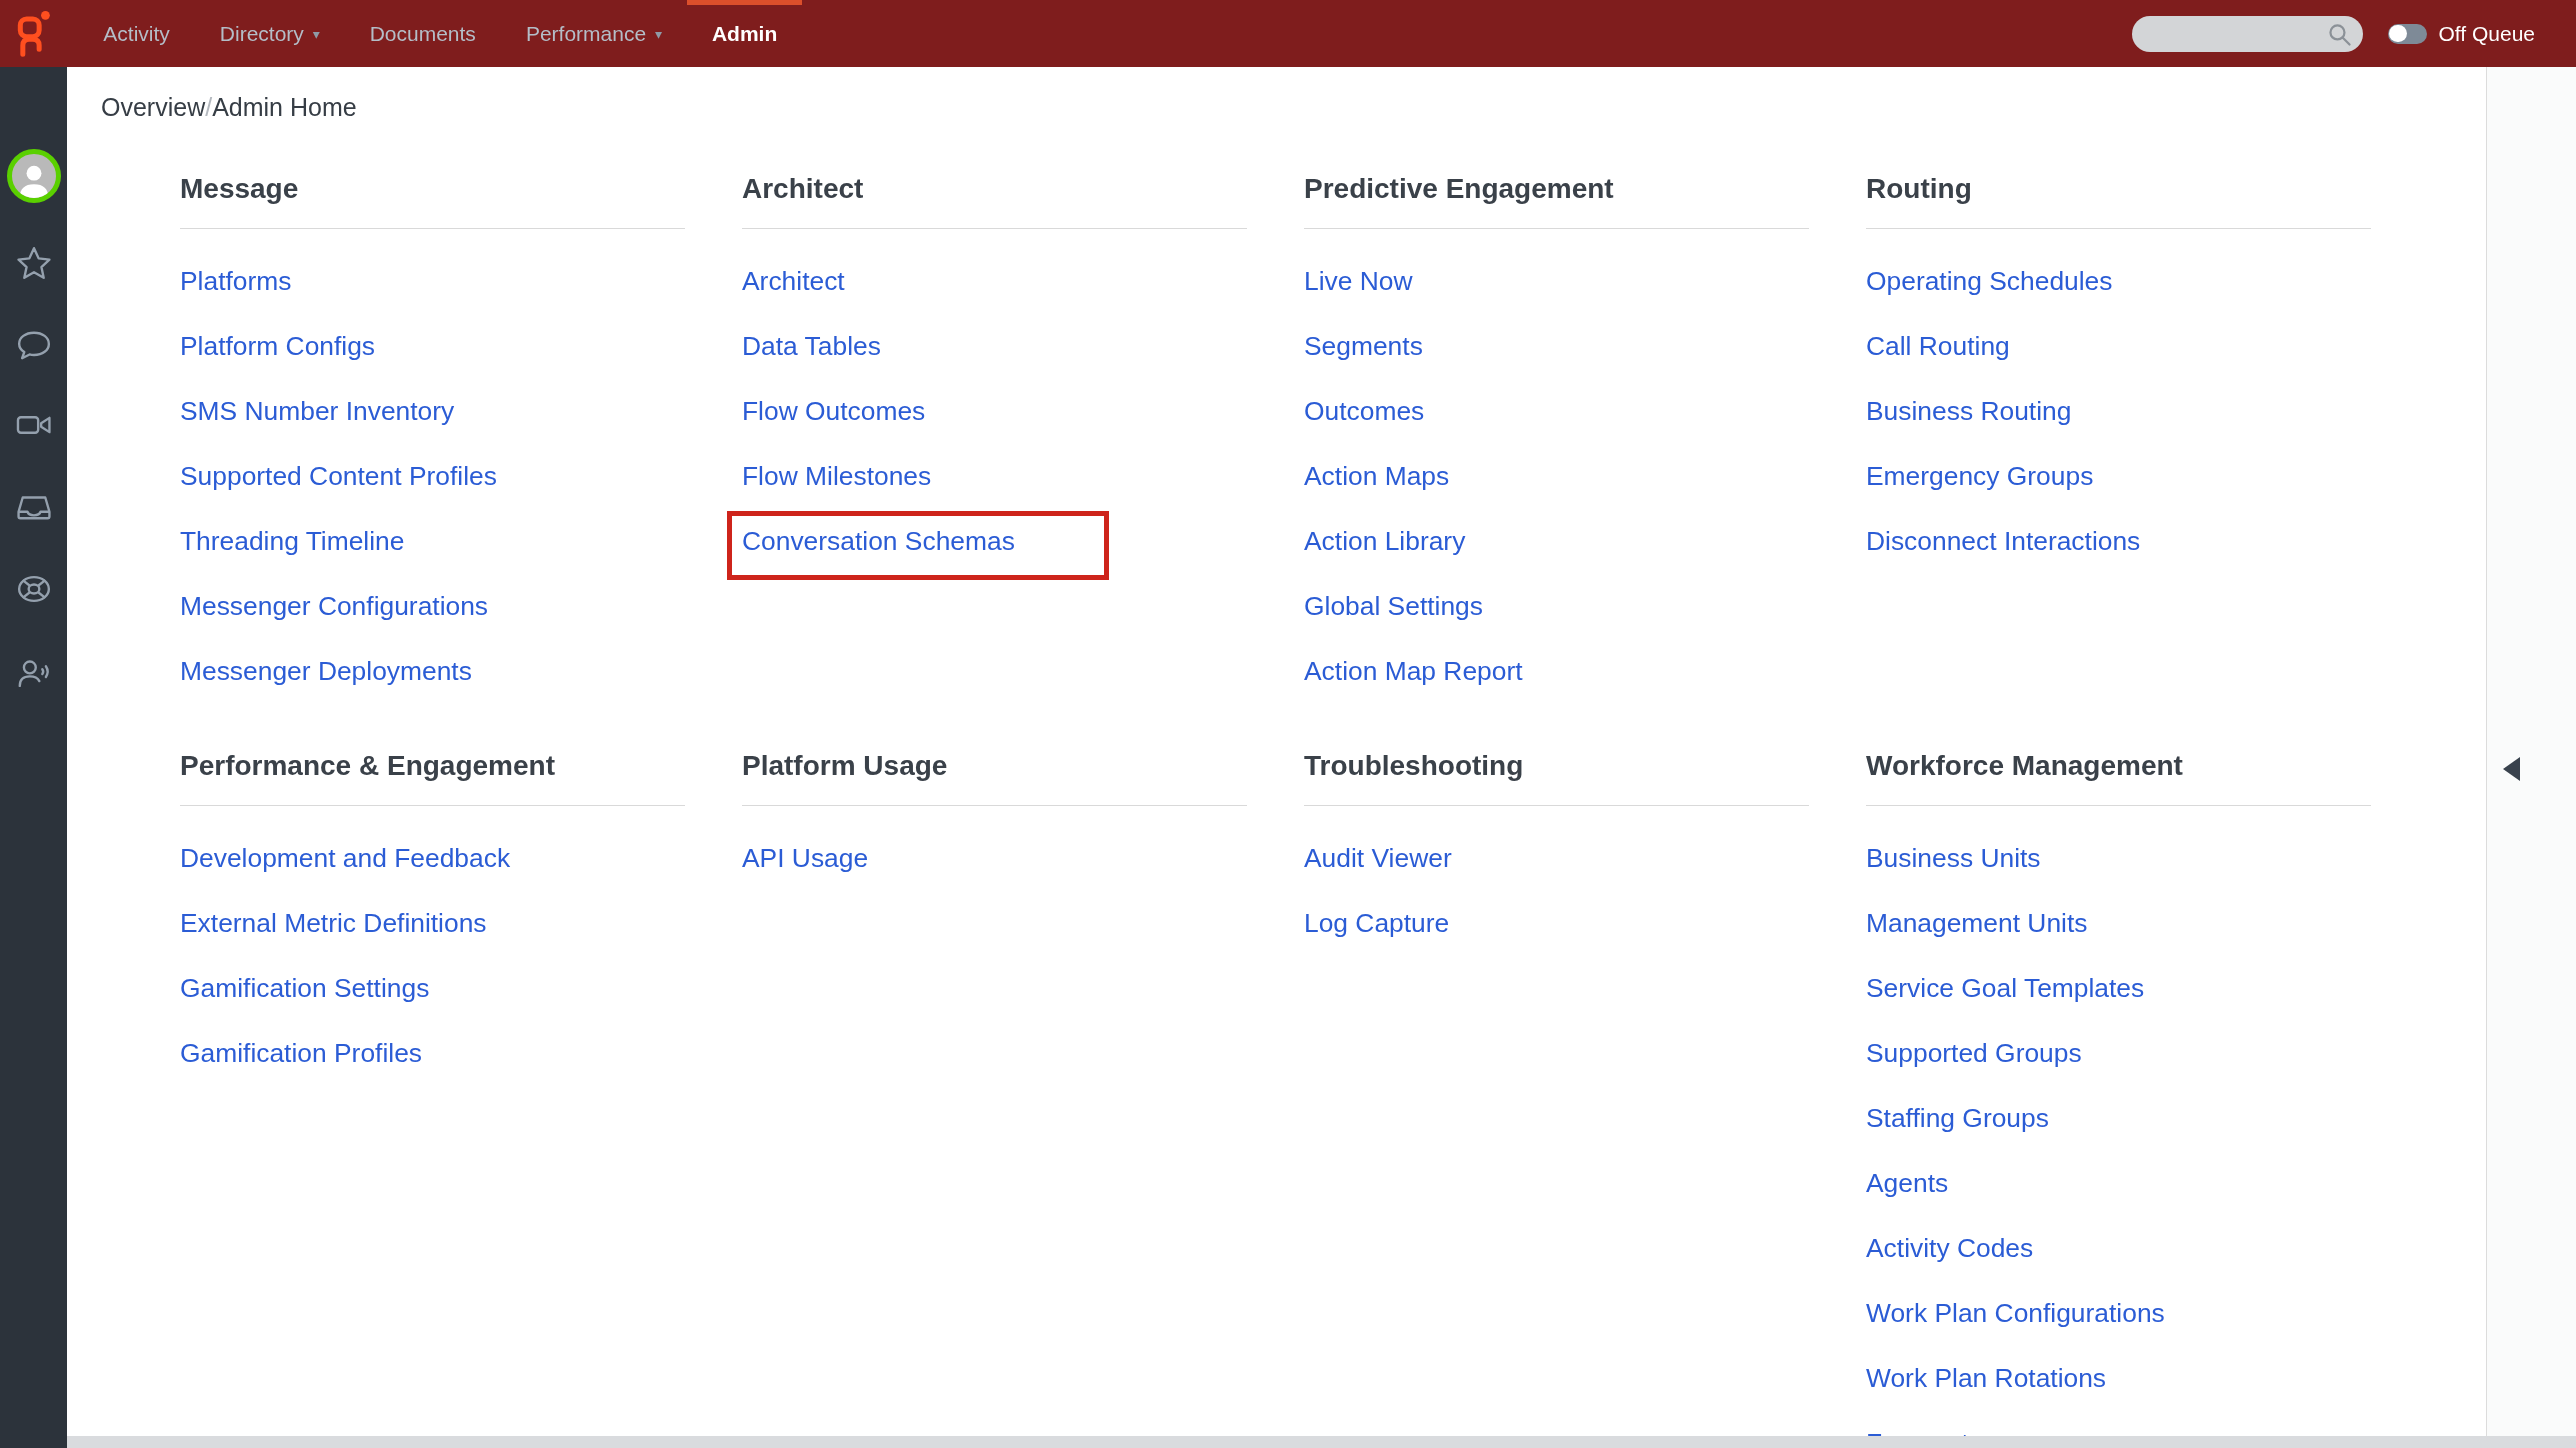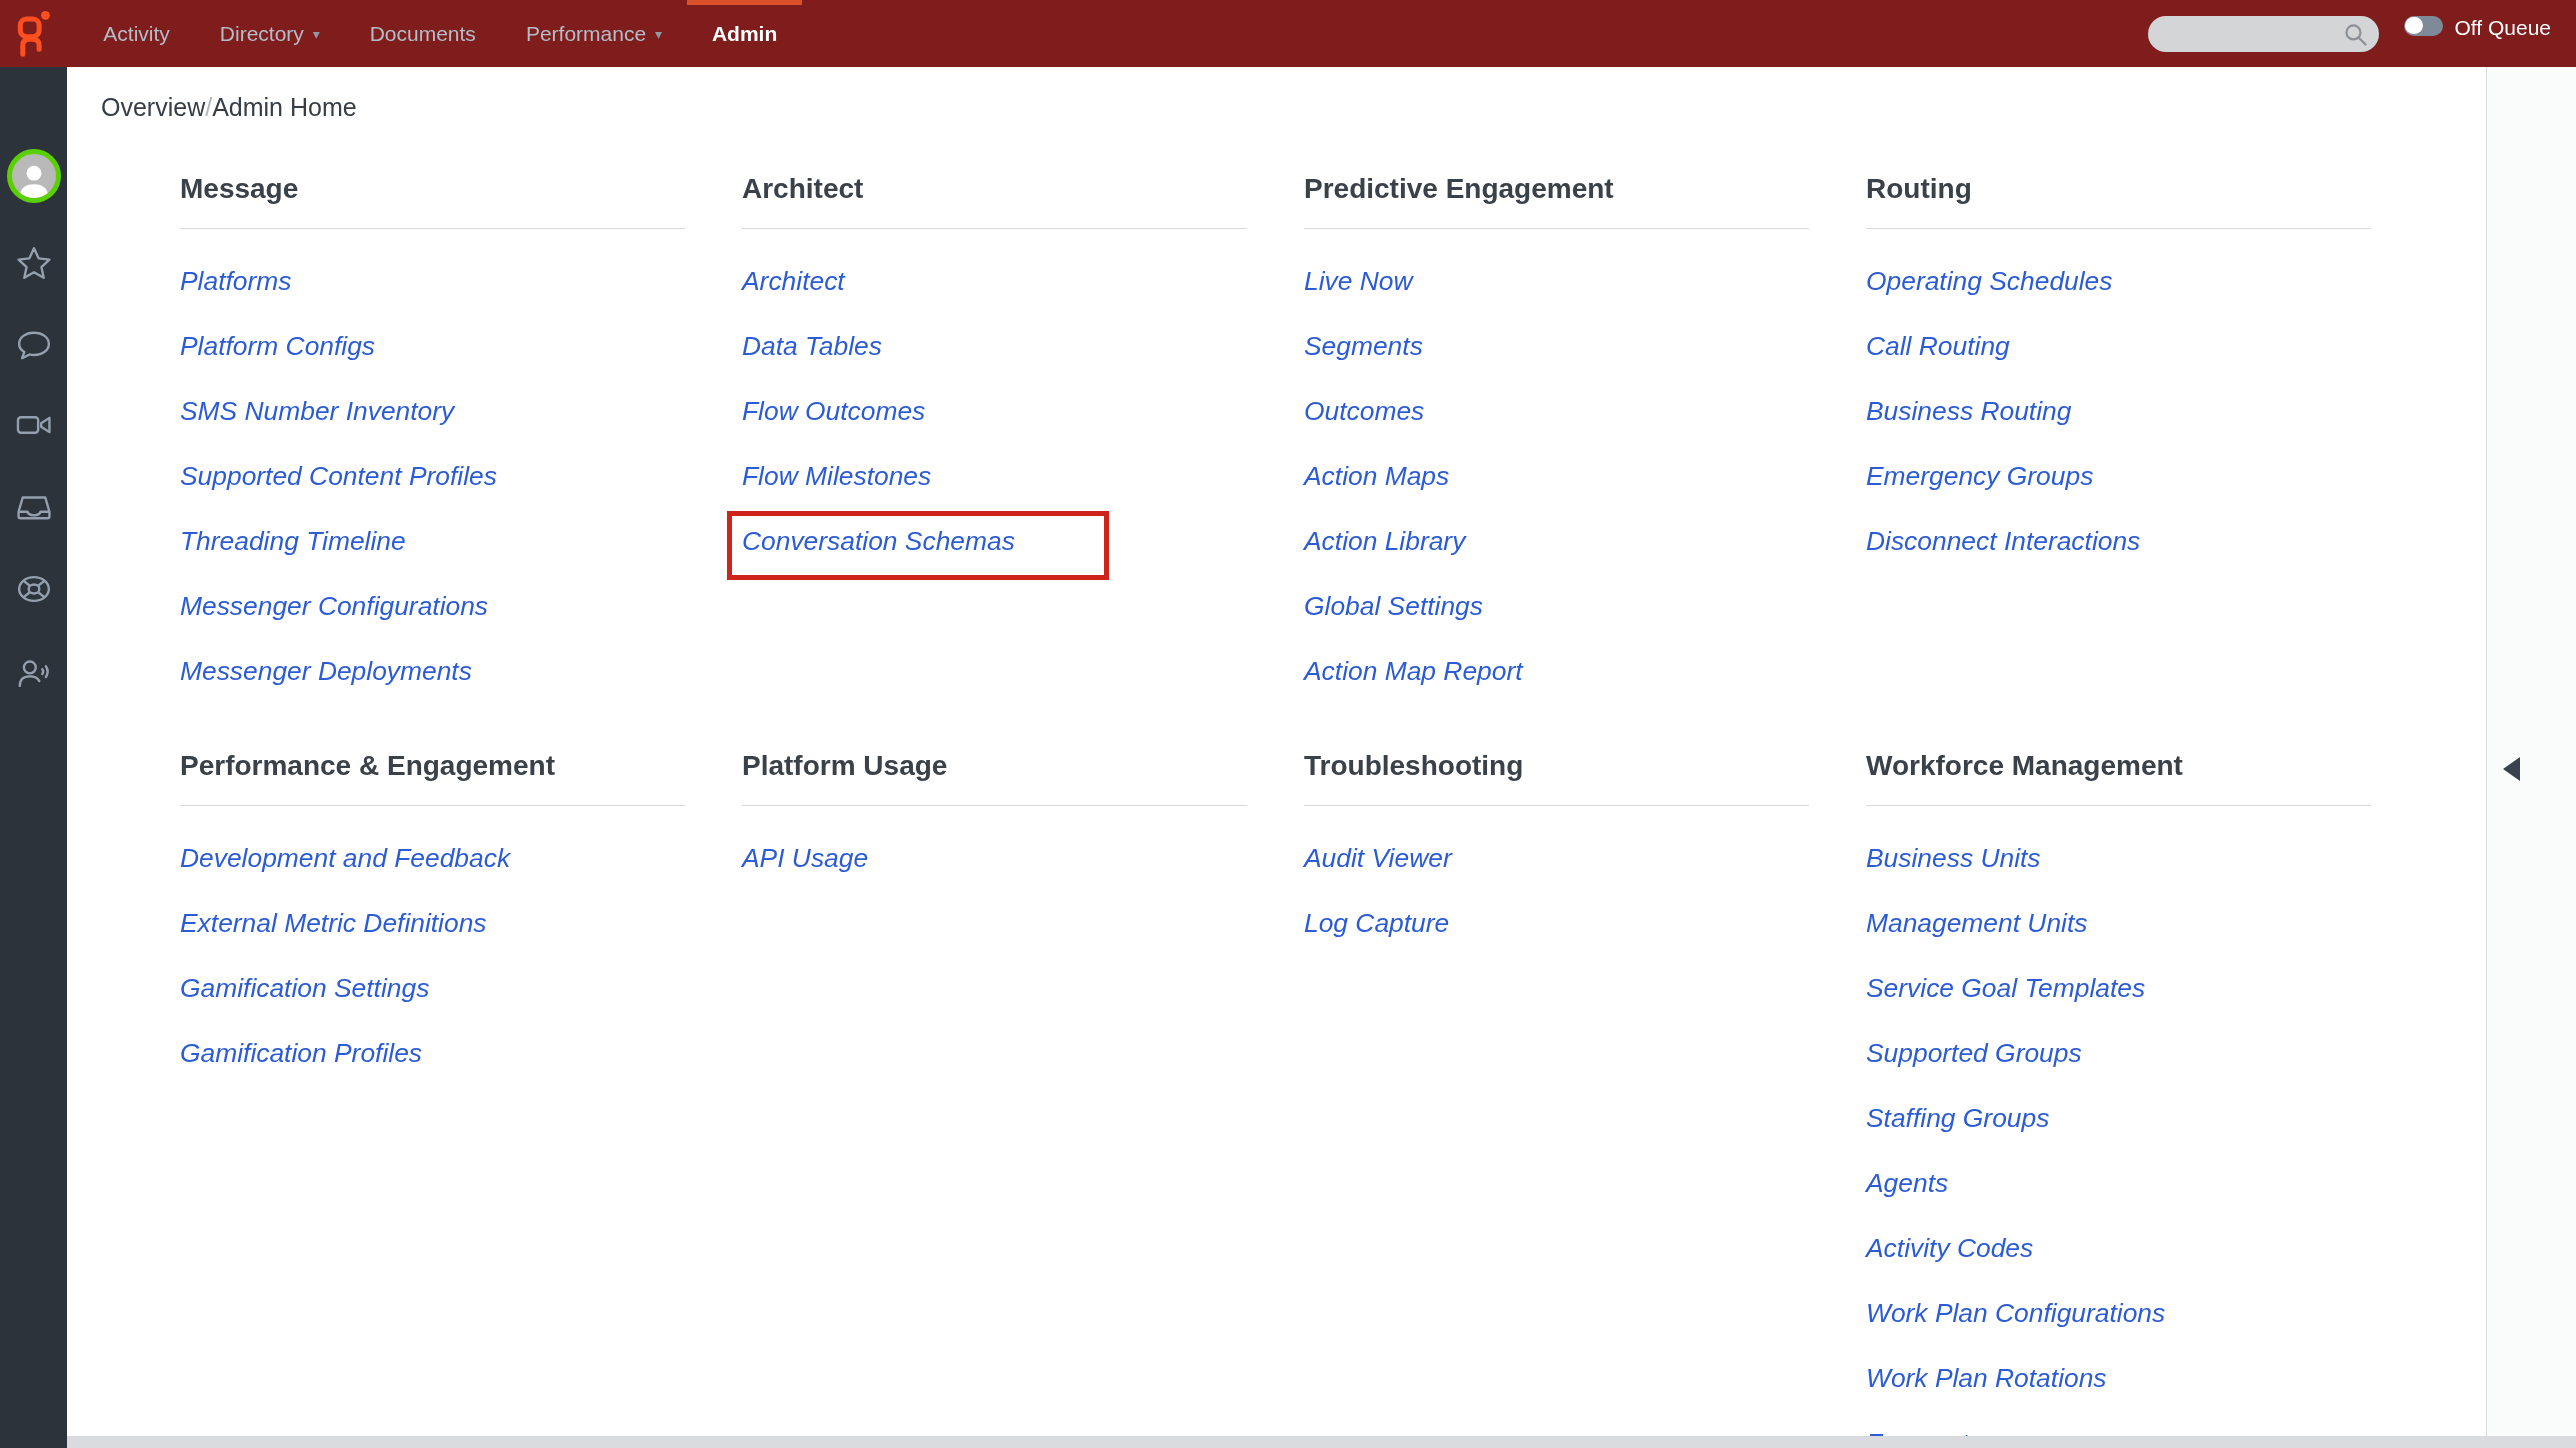--- a/index.html
+++ b/index.html
@@ -15,21 +15,21 @@
     background:#7f1d1d; display:flex; align-items:center; z-index:5;
   }
   .logo-wrap { width:67px; height:67px; display:flex; align-items:center; justify-content:center; }
   .nav { display:flex; align-items:stretch; height:67px; margin-left:11.3px; }
   .nav-item {
     color:#b4bdc7; font-size:21px; padding:0 25px; display:flex; align-items:center; gap:8.8px;
     cursor:pointer; box-sizing:border-box;
   }
   .nav-item.active { color:#ffffff; font-weight:700; box-shadow:inset 0 5px 0 #dc4f2b; }
   .caret { font-size:14px; color:#8f9aa6; line-height:1; }
-  .top-right { margin-left:auto; display:flex; padding-right:25px; }
+  .top-right { margin-left:auto; display:flex; align-items:center; padding-right:41px; }
   .search-box { position:relative; width:231px; height:36px; }
   .search-input {
     width:100%; height:100%; box-sizing:border-box; border:none; outline:none;
     background:#d3d5d7; border-radius:18px; padding:0 44px 0 17.6px; font-size:19px; color:#333;
   }
   .search-icon { position:absolute; right:8.8px; top:5px; pointer-events:none; }
   .toggle { margin-left:25px; width:39px; height:20px; border-radius:10px; background:#7e8a97; position:relative; cursor:pointer; }
   .knob { position:absolute; left:1.3px; top:1.3px; width:17.6px; height:17.6px; border-radius:50%; background:#ffffff; }
   .toggle-label { color:#ffffff; font-size:21px; margin-left:11.3px; white-space:nowrap; }
 
@@ -48,21 +48,21 @@
   .crumb { cursor:pointer; }
 
   .row { position:absolute; left:180px; display:flex; gap:57px; }
   #row-0 { top:174px; }
   #row-1 { top:751px; }
   .col { width:505px; }
   .sec-title {
     margin:0; font-size:28px; line-height:1.1; font-weight:700; color:#3a4149;
     padding-bottom:23px; border-bottom:1.9px solid #d9d9d9;
   }
-  .links { list-style:none; margin:38px 0 0 0; padding:0;font-style:italic; }
+  .links { list-style:none; margin:38px 0 0 0; padding:0; }
   .links li { position:relative; margin-bottom:31px; line-height:28px; }
   .links a { color:#2b5cd5; text-decoration:none; font-size:26.4px; cursor:pointer; }
   .annotation-box {
     position:absolute; left:-15px; top:-15.7px; width:372px; height:59px;
     border:5px solid #ce241b; pointer-events:none;
   }
 
   
   .right-rail {
     position:absolute; left:2486px; top:67px; width:90px; height:1381px;

